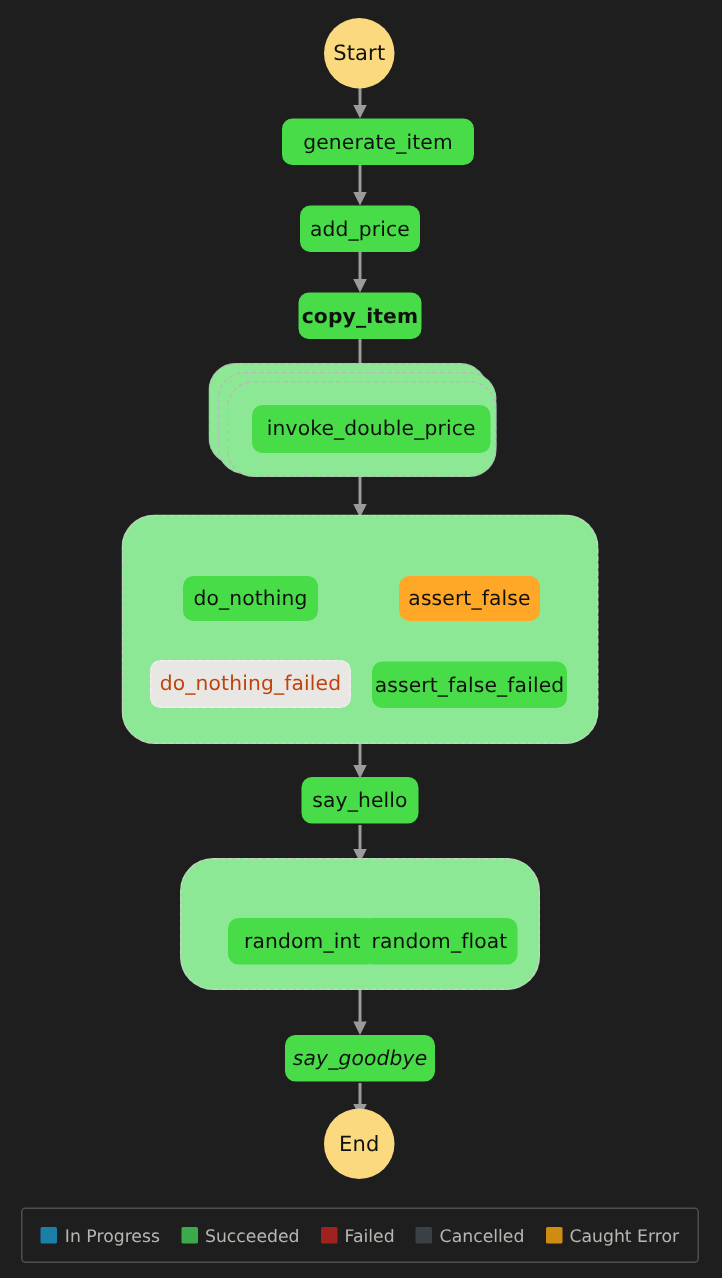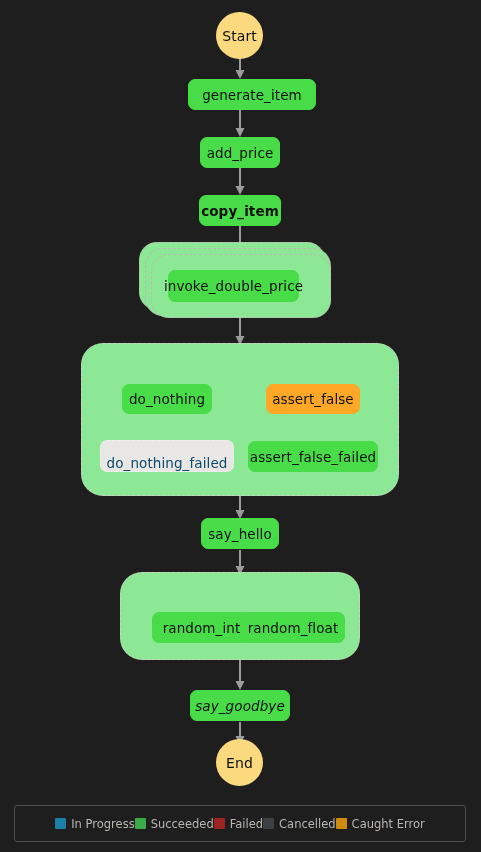--- a/index.html
+++ b/index.html
@@ -80,22 +80,21 @@
     background: #48dc48;
     border: 1px solid #48dc48;
   }
   .node.caught {
     background: #ffa726;
     border: 1px solid #ffa726;
   }
   .node.cancelled {
     background: #e9e7e4;
     border: 1.5px dashed #f2f0ee;
-    color: #0c4a6e;
-    align-items: flex-end;
+    color: #c2410c;
   }
   .node.terminal {
     background: #fbd97e;
     border-radius: 50%;
     font-size: 14px;
     color: #101010;
   }
 
   
   #legend {
@@ -104,20 +103,21 @@
     top: 805px;
     width: 452px;
     height: 37px;
     box-sizing: border-box;
     border: 1px solid #4e4e4e;
     border-radius: 3px;
     background: #1e1e1e;
     display: flex;
     align-items: center;
     justify-content: center;
+    gap: 14px;
   }
   .legend-item {
     display: flex;
     align-items: center;
     gap: 5px;
   }
   .legend-swatch {
     width: 11px;
     height: 11px;
     flex: 0 0 auto;
@@ -173,21 +173,21 @@
     <polygon class="edge-head" points="240,690 235.5,681 244.5,681"></polygon>
 
     <path class="edge-path" d="M240,722 L240,738"></path>
     <polygon class="edge-head" points="240,745 235.5,736 244.5,736"></polygon>
   </svg>
 
   <div>
     <div class="group-stack-layer" style="left:139px; top:242px; width:186px; height:68px;"></div>
     <div class="group-stack-layer" style="left:145px; top:248px; width:186px; height:68px;"></div>
     <div class="group-stack-layer" style="left:151px; top:254px; width:180px; height:64px;"></div>
-    <div class="node succeeded" style="left:168px; top:270px; width:131px; height:32px;">
+    <div class="node succeeded" style="left:168px; top:270px; width:159px; height:32px;">
       <span>invoke_double_price</span>
     </div>
   </div>
 
   <div class="group" style="left:81px; top:343px; width:318px; height:153px;"></div>
 
   <div class="node succeeded" style="left:122px; top:384px; width:90px; height:30px;">
     <span>do_nothing</span>
   </div>
   <div class="node caught" style="left:266px; top:384px; width:94px; height:30px;">

